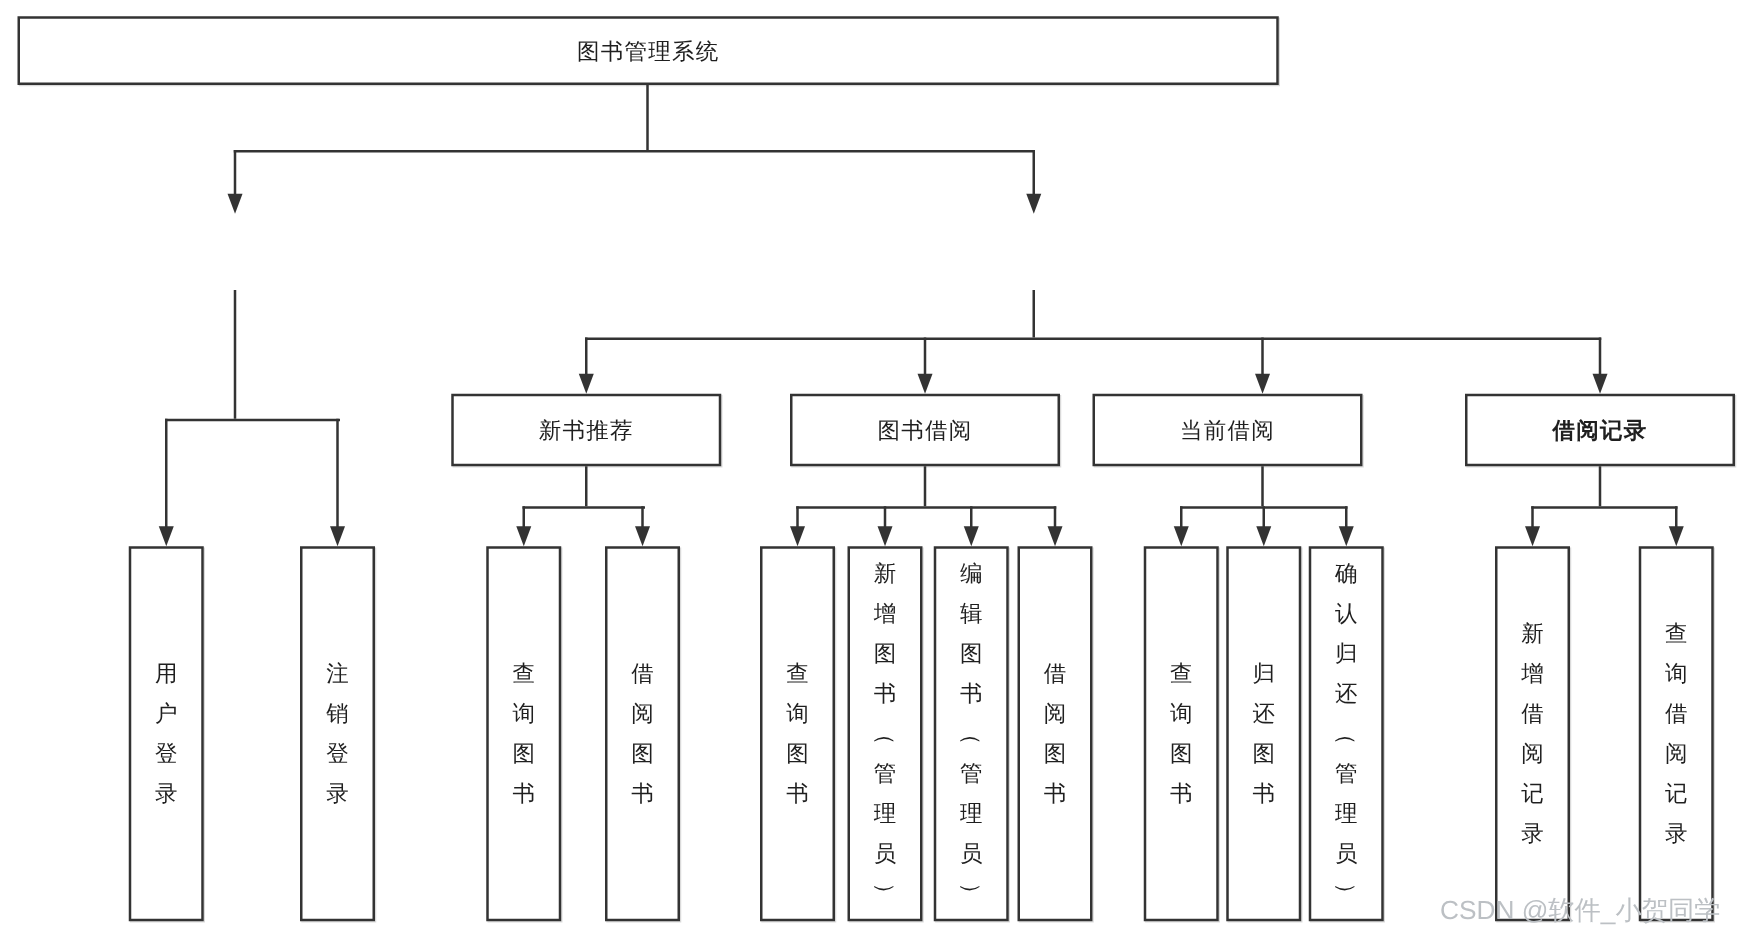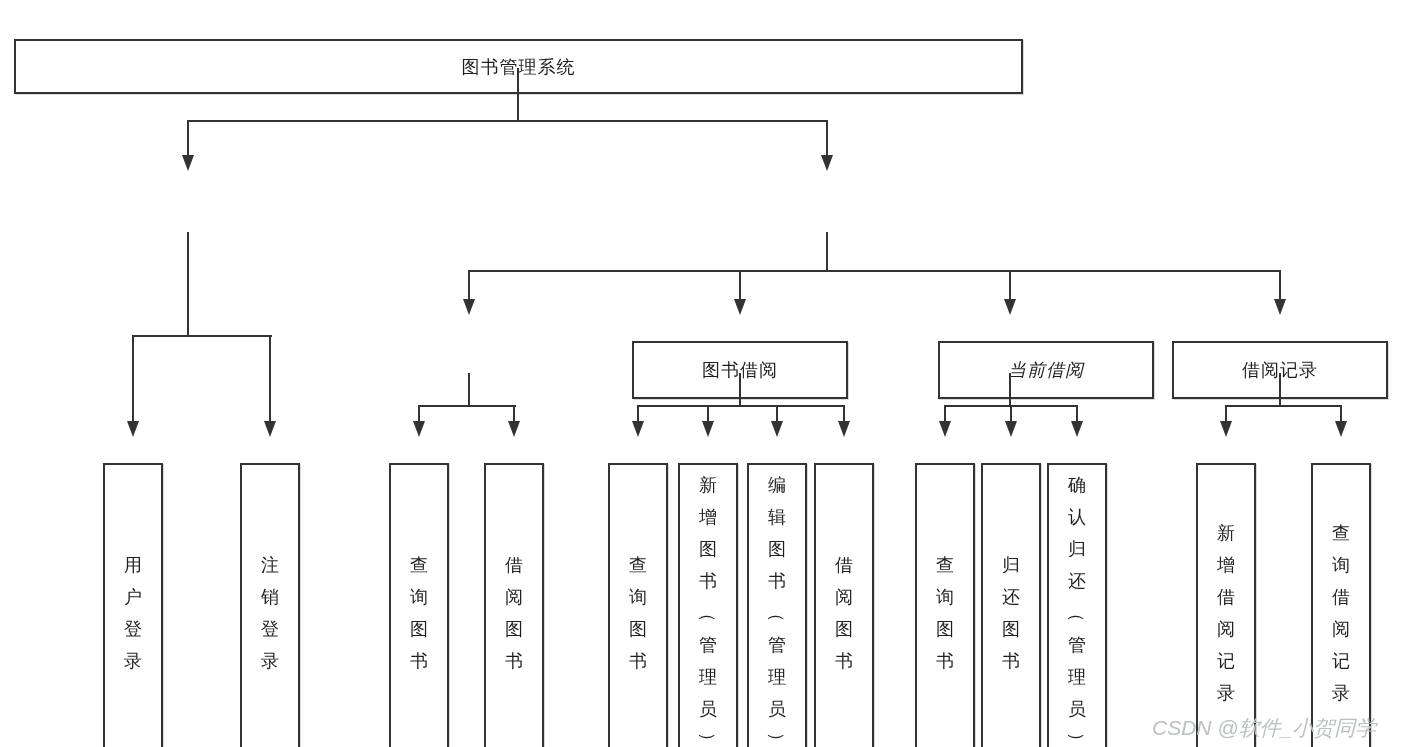--- a/index.html
+++ b/index.html
@@ -5,54 +5,57 @@
   html,body{margin:0;padding:0;background:#ffffff;}
   body{font-family:"Liberation Sans",sans-serif;}
   #stage{position:relative;width:1405px;height:747px;background:#ffffff;overflow:hidden;color:#1f1f1f;}
 
   
   .box{
     position:absolute;box-sizing:border-box;background:#ffffff;
     border:2px solid #333333;
     box-shadow:1px 1px 0 rgba(150,150,150,.35);
     display:flex;align-items:center;justify-content:center;
-    font-size:18px;letter-spacing:1px;color:#1f1f1f;margin-top:26px;
+    font-size:18px;letter-spacing:1px;color:#1f1f1f;
   }
   .root{left:14px;top:13px;width:1009px;height:55px;}
   .n-user{left:82px;top:171px;width:213px;height:61px;}
   .n-mgmt{left:711px;top:171px;width:233px;height:61px;}
   .l3{top:315px;width:216px;height:58px;}
-  .l3a{left:361px;} .l3b{left:632px;} .l3c{left:938px;font-style:italic;} .l3d{left:1172px;}
+  .l3a{left:361px;} .l3b{left:632px;} .l3c{left:874px;} .l3d{left:1172px;font-weight:bold;}
   .leaf{top:437px;width:60px;height:300px;}
 
   
   .vcol{display:flex;flex-direction:column;align-items:center;}
   .vchar{height:32px;width:22px;display:flex;align-items:center;justify-content:center;font-size:18px;letter-spacing:0;}
   .vpar{transform:rotate(90deg);}
 
   
   .v{position:absolute;width:2px;background:#333333;}
   .h{position:absolute;height:2px;background:#333333;}
   .ar{position:absolute;width:0;height:0;border-left:6px solid transparent;border-right:6px solid transparent;border-top:16px solid #333333;}
 
   .watermark{
     position:absolute;left:1152px;top:714px;font-size:21px;
-    color:#bcc0c4;letter-spacing:0;white-space:nowrap;font-style:italic;
+    color:#bcc0c4;letter-spacing:0;white-space:nowrap;
   }
 </style>
 </head>
 <body>
 
 <div id="stage">
 
   <div class="box root">
     <span>图书管理系统</span>
   </div>
 
 
+  <div class="box l3 l3a">
+    <span>新书推荐</span>
+  </div>
   <div class="box l3 l3b">
     <span>图书借阅</span>
   </div>
   <div class="box l3 l3c">
     <span>当前借阅</span>
   </div>
   <div class="box l3 l3d">
     <span>借阅记录</span>
   </div>
 

